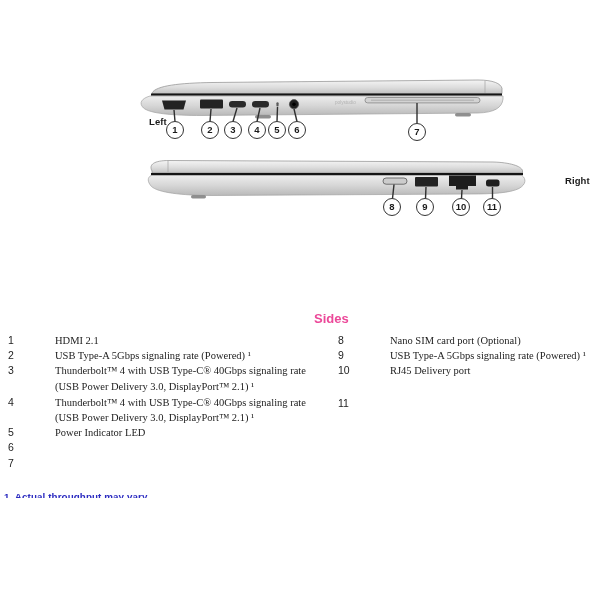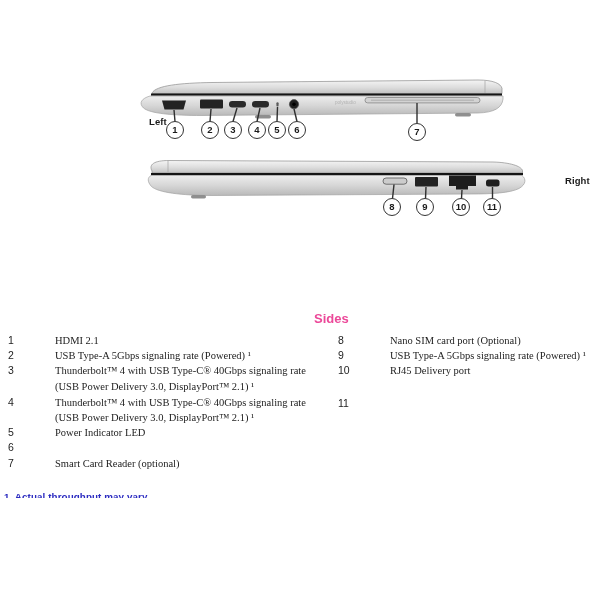--- a/index.html
+++ b/index.html
@@ -175,24 +175,20 @@
     <span class="desc">
       <div>Power Indicator LED</div>
         <div></div>
     </span>
   </div>
   <div class="port-row">
     <span class="num">6</span>
   </div>
   <div class="port-row">
     <span class="num">7</span>
-    <span class="desc">
-      <div>Smart Card Reader (optional)</div>
-        <div></div>
-    </span>
   </div>
 </div>
 
 <div class="port-col right">
   <div class="port-row">
     <span class="num">8</span>
     <span class="desc">
       <div>Nano SIM card port (Optional)</div>
         <div></div>
     </span>

